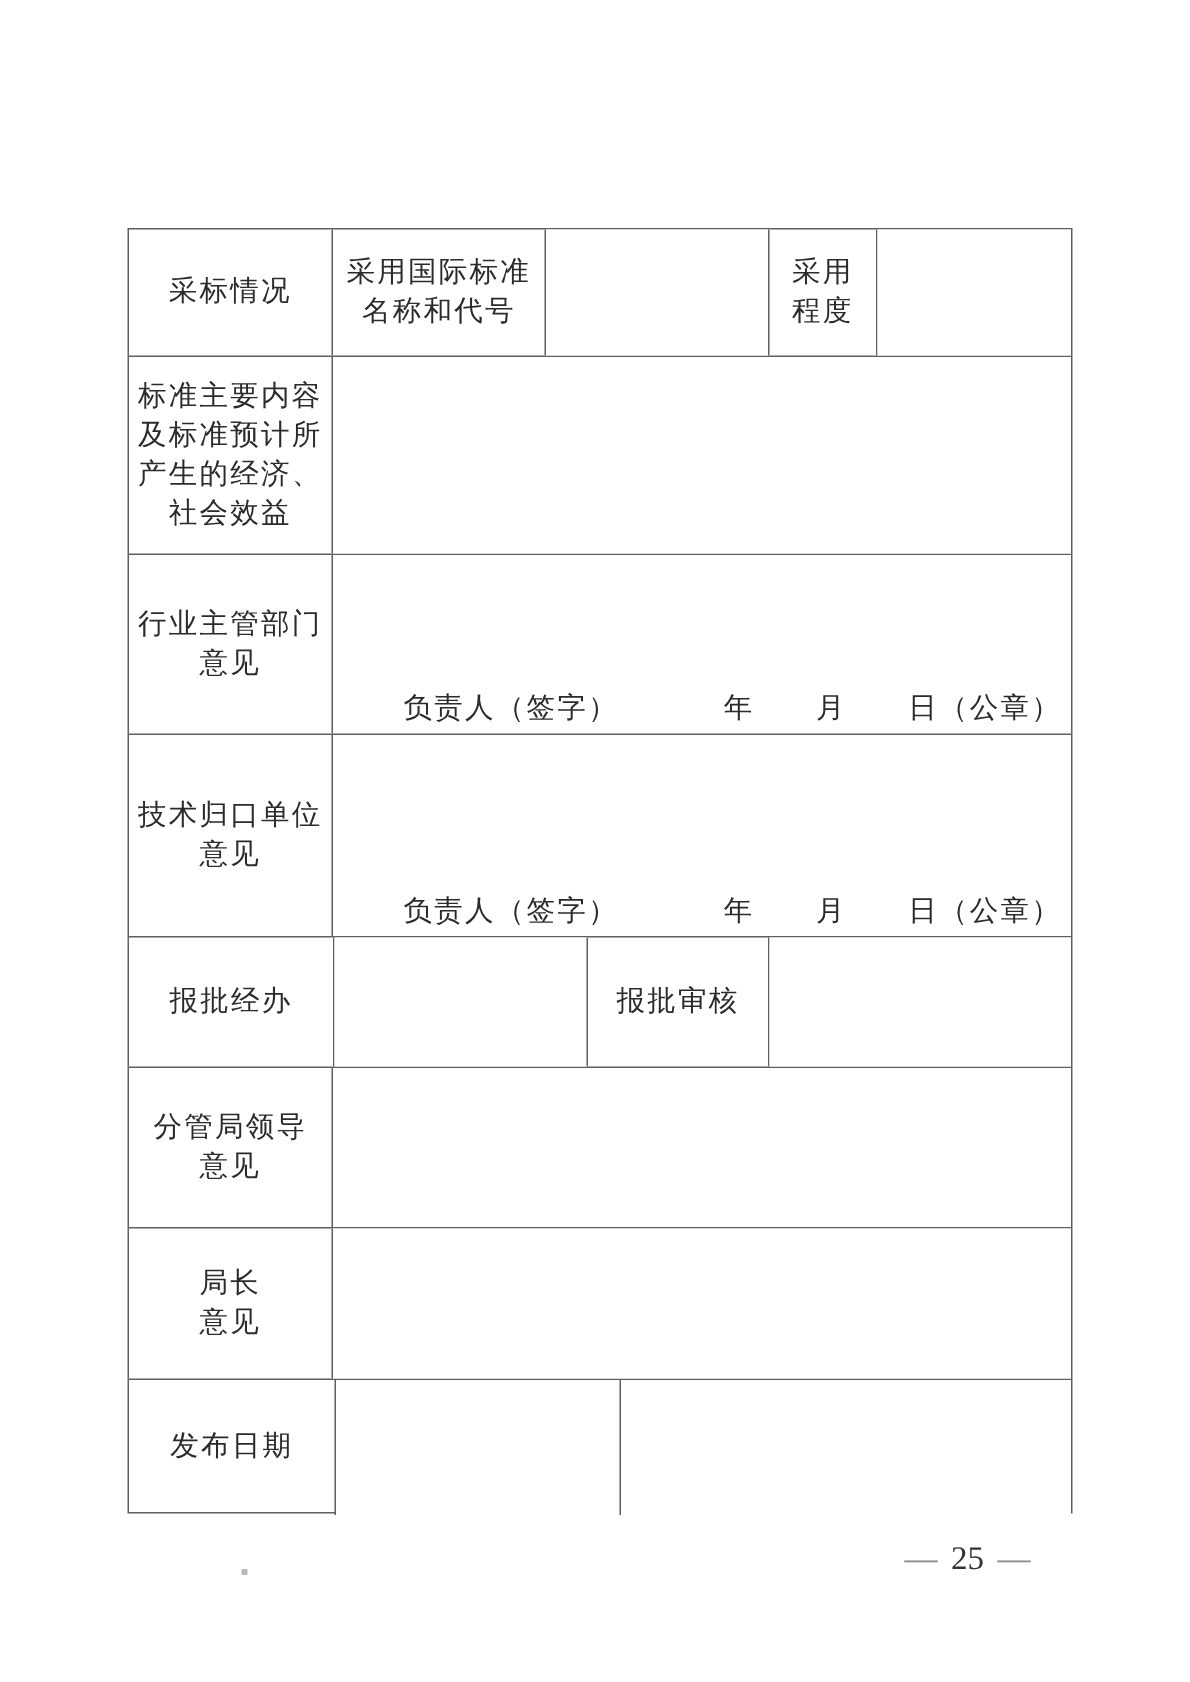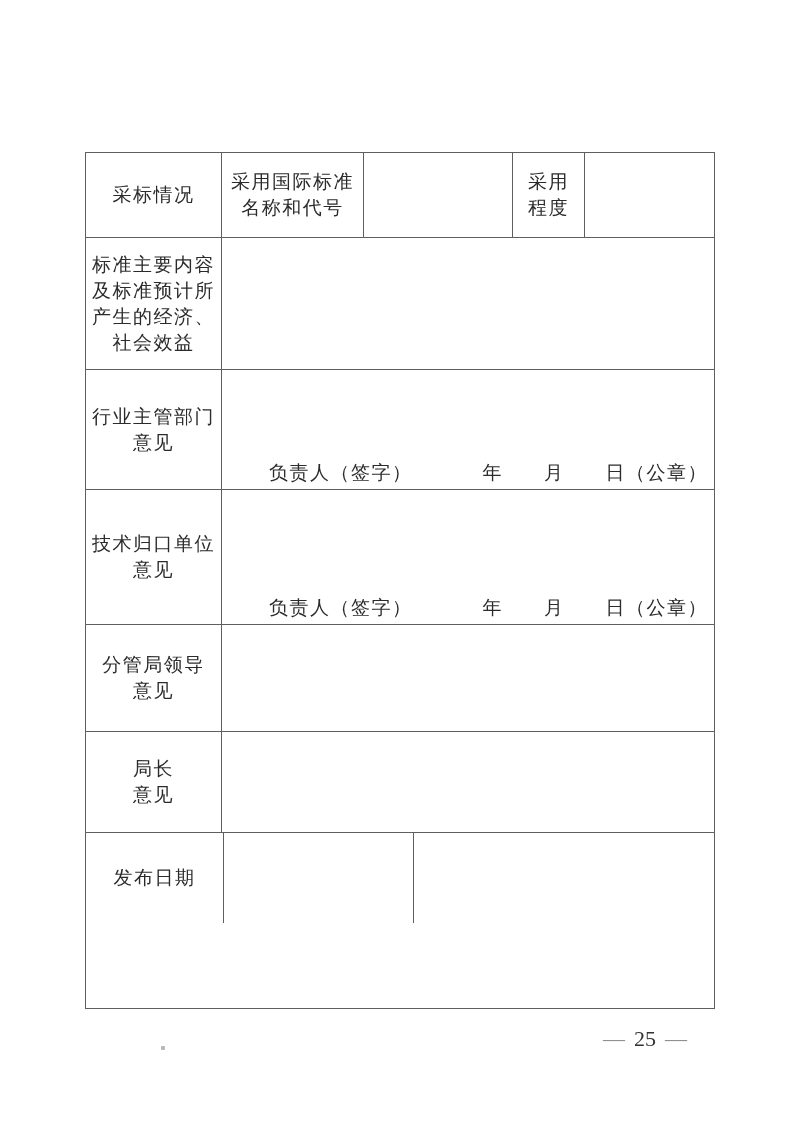--- a/index.html
+++ b/index.html
@@ -159,20 +159,26 @@
       <div class="cell label-cell w-label">技术归口单位
 意见</div>
       <div class="cell opinion-cell fill">
         <div class="sign-line">
           <span>负责人（签字）</span>
           <span>年　　月　　日（公章）</span>
         </div>
       </div>
     </div>
 
+    <div class="row r5">
+      <div class="cell label-cell w-r5c1">报批经办</div>
+      <div class="cell blank-cell w-r5c2"></div>
+      <div class="cell label-cell w-r5c3">报批审核</div>
+      <div class="cell blank-cell fill"></div>
+    </div>
 
     <div class="row r6">
       <div class="cell label-cell w-label">分管局领导
 意见</div>
       <div class="cell blank-cell fill"></div>
     </div>
 
     <div class="row r7">
       <div class="cell label-cell w-label">局长
 意见</div>

